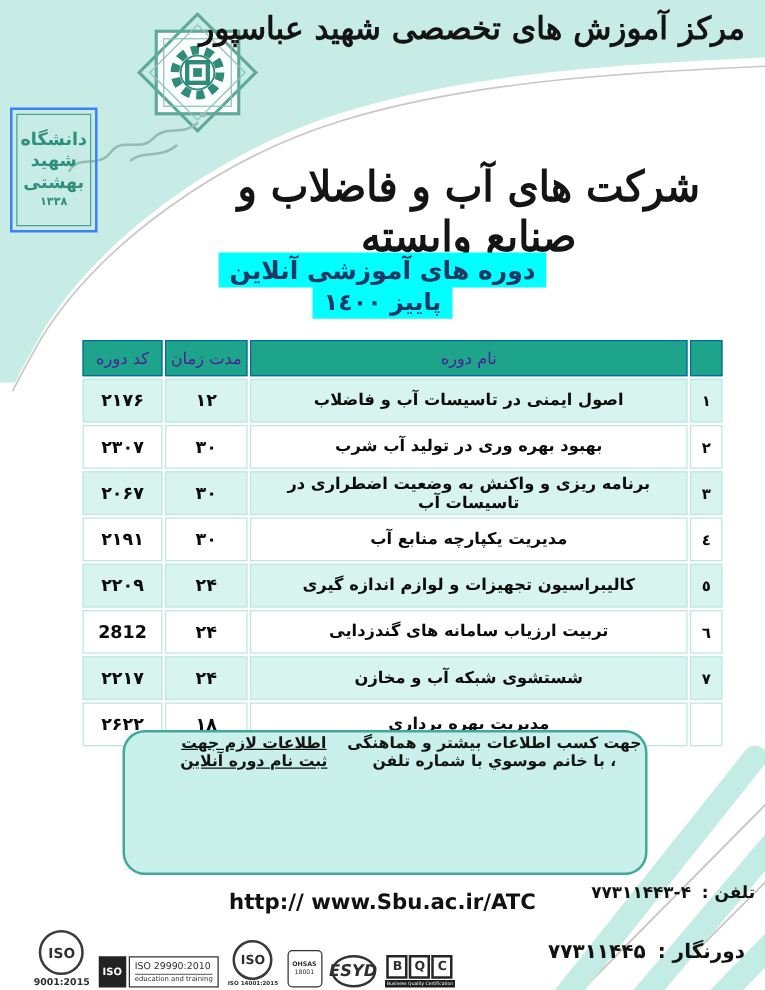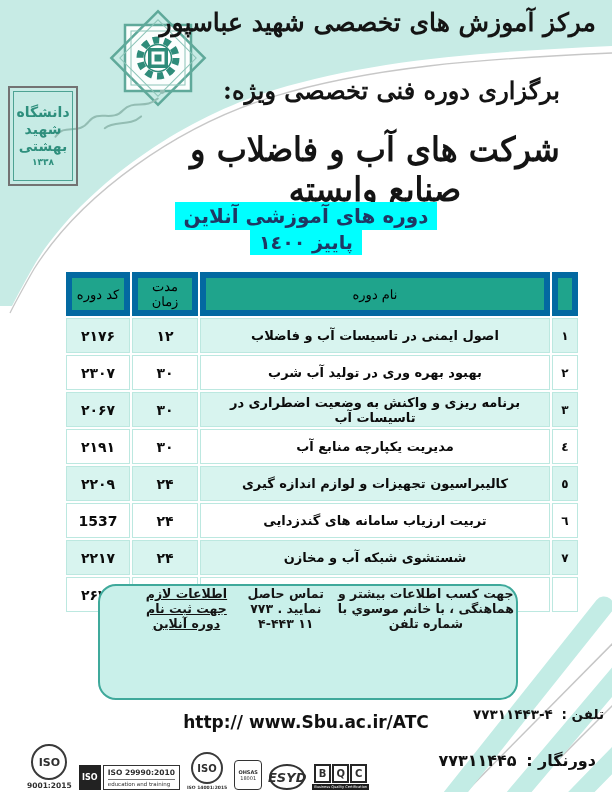--- a/index.html
+++ b/index.html
@@ -22,35 +22,35 @@
   .hl-wrap{left:0;right:0;text-align:center;z-index:3;}
   .hl1{top:202px;text-align:center;}
   .hl2{top:229px;}
   .hl{display:inline-block;background:#00FFFF;color:#1F3864;font-weight:bold;padding:2px 9px;}
   .hl1 .hl{font-size:20px;}
   .hl2 .hl{font-size:19px;letter-spacing:2px;}
 
   
   .stamp{
     top:86px;left:8px;width:66px;height:96px;z-index:2;
-    border:2px solid #737373;outline:1px solid #4EA293;outline-offset:-6px;
+    border:2px solid #3b82f6;outline:1px solid #4EA293;outline-offset:-6px;
     display:flex;flex-direction:column;align-items:center;justify-content:center;
     color:#2E8F7D;font-weight:bold;text-align:center;line-height:1.2;
   }
   .stamp .l{font-size:14px;}
   .stamp .yr{font-size:9px;margin-top:2px;}
 
   
   table.course-table{
     position:absolute;top:270px;left:64px;z-index:3;
     direction:rtl;border-collapse:separate;border-spacing:2px;
   }
   .course-table th{
-    background:#1FA48C;color:#000000;font-weight:normal;font-size:13px;
-    height:25px;border:6px solid #0369a1;font-family:"DejaVu Serif","Liberation Serif",serif;
+    background:#1FA48C;color:#4c1d95;font-weight:normal;font-size:13px;
+    height:25px;border:1px solid #0369a1;font-family:"DejaVu Serif","Liberation Serif",serif;
   }
   .course-table td{
     height:31px;text-align:center;font-weight:bold;font-size:13px;
     border:1px solid #BCE8E0;color:#0b0b0b;
   }
   .course-table td.code,.course-table td.dur{font-size:14px;}
   .course-table tbody tr:nth-child(odd) td{background:#D8F4EF;}
   .course-table tbody tr:nth-child(even) td{background:#ffffff;}
   .c-num{width:26px;}.c-name{width:350px;}.c-dur{width:66px;}.c-code{width:64px;}
   .course-table td.num{font-size:12px;}
@@ -73,21 +73,21 @@
 
   
   .iso-row{top:744px;left:12px;z-index:3;display:flex;align-items:flex-end;gap:7px;color:#2f2f2f;margin-left:15px;}
   .badge{display:flex;flex-direction:column;align-items:center;}
   .circ{border:2.5px solid #3a3a3a;border-radius:50%;display:flex;align-items:center;justify-content:center;font-weight:bold;}
   .iso9001 .circ{width:32px;height:32px;font-size:11px;}
   .iso9001 .sub{font-size:7.5px;font-weight:bold;margin-top:1px;}
   .iso29990{flex-direction:row;align-items:stretch;gap:2px;}
   .iso29990 .tag{background:#222;color:#fff;font-size:8px;font-weight:bold;display:flex;align-items:center;justify-content:center;width:22px;}
   .iso29990 .box{border:1.5px solid #333;padding:2px 4px;text-align:left;}
-  .iso29990 .t{font-size:7.5px;font-weight:bold;}
+  .iso29990 .t{font-size:7.5px;font-weight:normal;}
   .iso29990 .s{font-size:5.5px;border-top:1px solid #777;margin-top:2px;padding-top:1px;}
   .iso14001 .circ{width:28px;height:28px;font-size:10px;}
   .iso14001 .sub{font-size:4.5px;font-weight:bold;margin-top:1px;}
   .ohsas .frame{border:1.5px solid #333;border-radius:4px;width:26px;height:28px;display:flex;flex-direction:column;align-items:center;justify-content:center;}
   .ohsas .t{font-size:5px;font-weight:bold;}
   .ohsas .s{font-size:5px;}
   .esyd .oval{border:2.5px solid #333;border-radius:50%;width:32px;height:22px;display:flex;align-items:center;justify-content:center;font-size:13px;font-weight:bold;font-style:italic;}
   .bqc .letters{display:flex;gap:1px;}
   .bqc .lb{border:2px solid #262626;width:13px;height:15px;display:flex;align-items:center;justify-content:center;font-weight:bold;font-size:10px;}
   .bqc .bar{background:#1d1d1d;color:#fff;font-size:3.6px;margin-top:1px;padding:1px 2px;white-space:nowrap;}
@@ -133,21 +133,20 @@
   </svg>
 
   <div class="abs stamp">
     <div class="l">دانشگاه</div>
     <div class="l">شهید</div>
     <div class="l">بهشتی</div>
     <div class="yr">۱۳۳۸</div>
   </div>
 
   <div class="abs callig org-line" dir="rtl">مرکز آموزش های تخصصی شهید عباسپور</div>
-  <div class="abs callig event-line" dir="rtl">برگزاری دوره فنی تخصصی ویژه:</div>
   <div class="abs callig audience-line" dir="rtl">شرکت های آب و فاضلاب و صنایع وابسته</div>
 
   <div class="abs hl-wrap hl1">
     <span class="hl" dir="rtl">دوره های آموزشی آنلاین</span>
   </div>
   <div class="abs hl-wrap hl2">
     <span class="hl" dir="rtl">پاییز ١٤٠٠</span>
   </div>
 
   <table class="course-table">
@@ -193,43 +192,39 @@
       <tr>
         <td class="num">٥</td>
         <td>کالیبراسیون تجهیزات و لوازم اندازه گیری</td>
         <td class="dur">۲۴</td>
         <td class="code">۲۲۰۹</td>
       </tr>
       <tr>
         <td class="num">٦</td>
         <td>تربیت ارزیاب سامانه های گندزدایی</td>
         <td class="dur">۲۴</td>
-        <td class="code">1537</td>
+        <td class="code">2812</td>
       </tr>
       <tr>
         <td class="num">٧</td>
         <td>شستشوی شبکه آب و مخازن</td>
         <td class="dur">۲۴</td>
         <td class="code">۲۲۱۷</td>
       </tr>
       <tr>
         <td class="num"></td>
         <td>مدیریت بهره برداری</td>
         <td class="dur">۱۸</td>
         <td class="code">۲۶۲۲</td>
       </tr>
     </tbody>
   </table>
 
   <div class="abs info-box">
     <div>جهت کسب اطلاعات بیشتر و هماهنگی ، با خانم موسوي با شماره تلفن</div>
-    <div>
-      <span>تماس حاصل نمایید .</span>
-      <span>۷۷۳ ۱۱ ۴۴۳-۴</span>
-    </div>
     <div class="u">اطلاعات لازم جهت ثبت نام دوره آنلاین</div>
   </div>
 
   <div class="abs url-line">http:// www.Sbu.ac.ir/ATC</div>
 
   <div class="abs phone-line">
     <span>تلفن :</span>
     <span>۴-۷۷۳۱۱۴۴۳</span>
   </div>
   <div class="abs fax-line">

